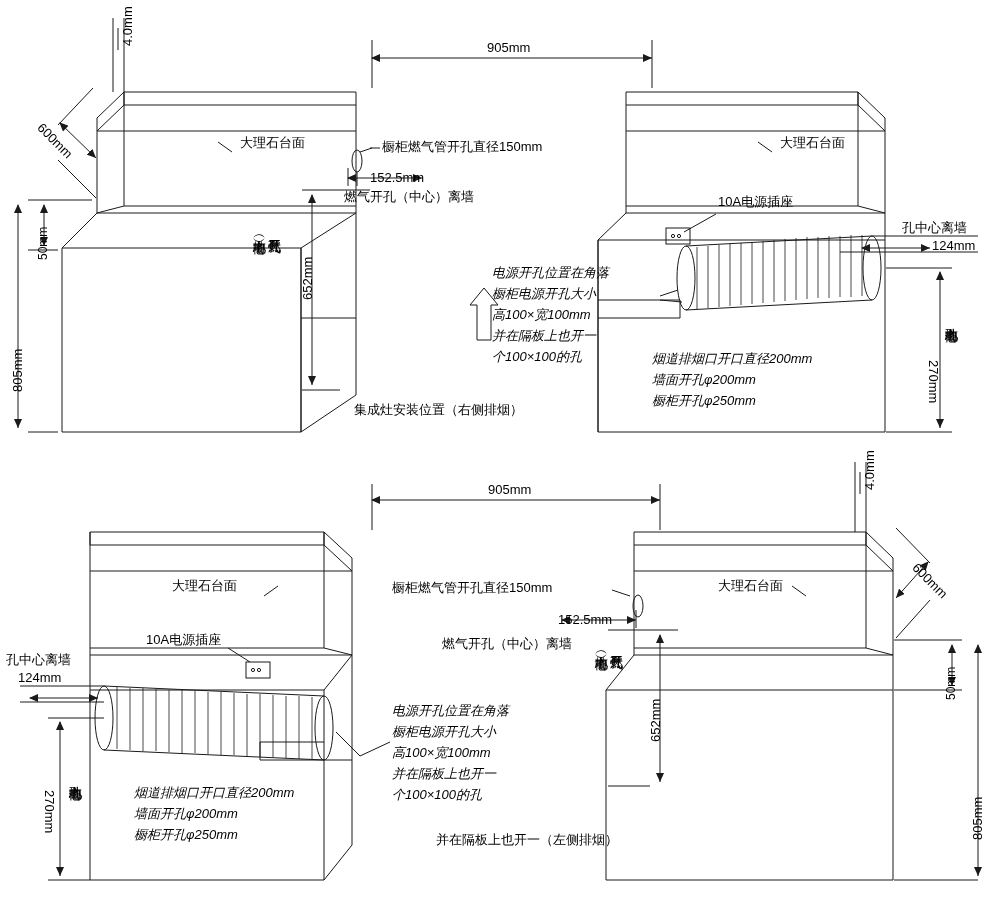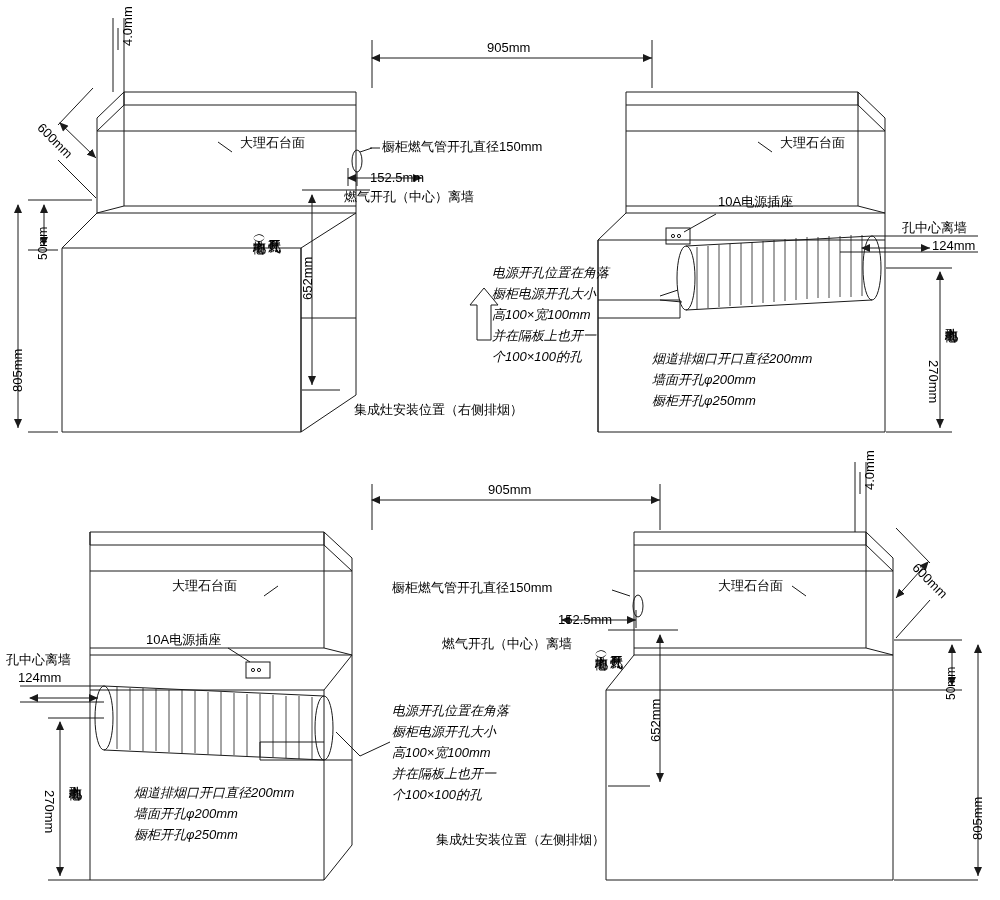--- a/index.html
+++ b/index.html
@@ -333,15 +333,15 @@
 <div class="lbl multi" style="left:392px;top:700px;line-height:21px;">电源开孔位置在角落
 橱柜电源开孔大小
 高100×宽100mm
 并在隔板上也开一
 个100×100的孔</div>
 
 <div class="lbl multi" style="left:134px;top:782px;line-height:21px;">烟道排烟口开口直径200mm
 墙面开孔φ200mm
 橱柜开孔φ250mm</div>
 
-<div class="lbl" style="left:436px;top:832px;">集成灶安装位置（左侧排烟）</div>
+<div class="lbl" style="left:436px;top:832px;">并在隔板上也开一（左侧排烟）</div>
 
 </div>
 
 </body></html>

